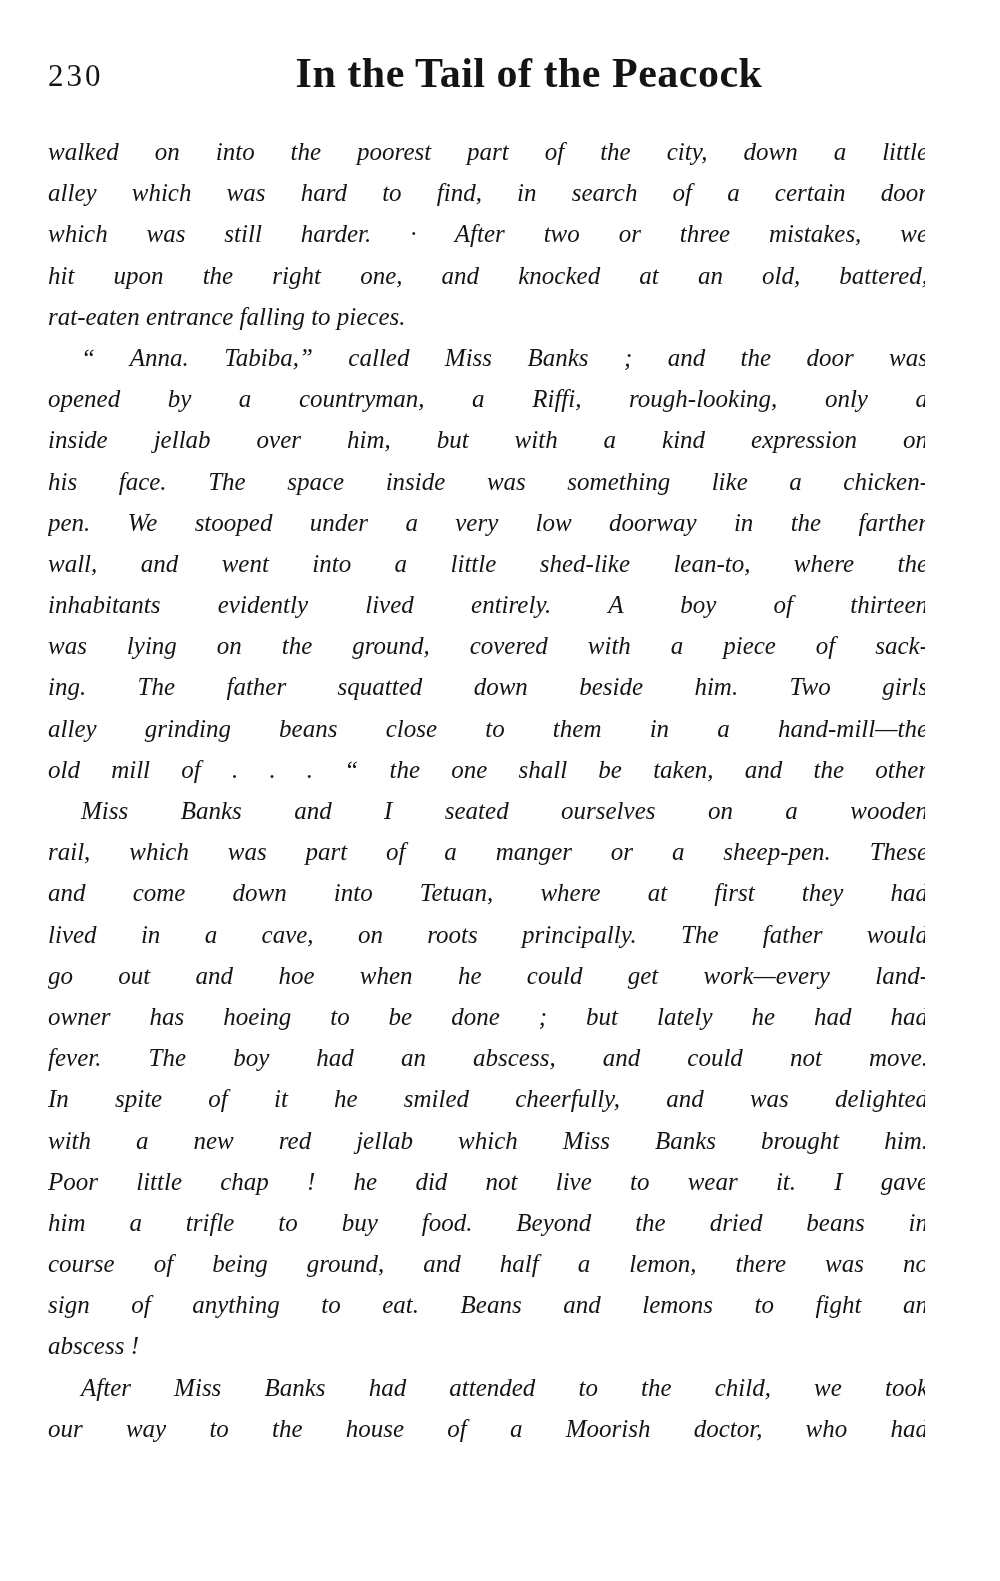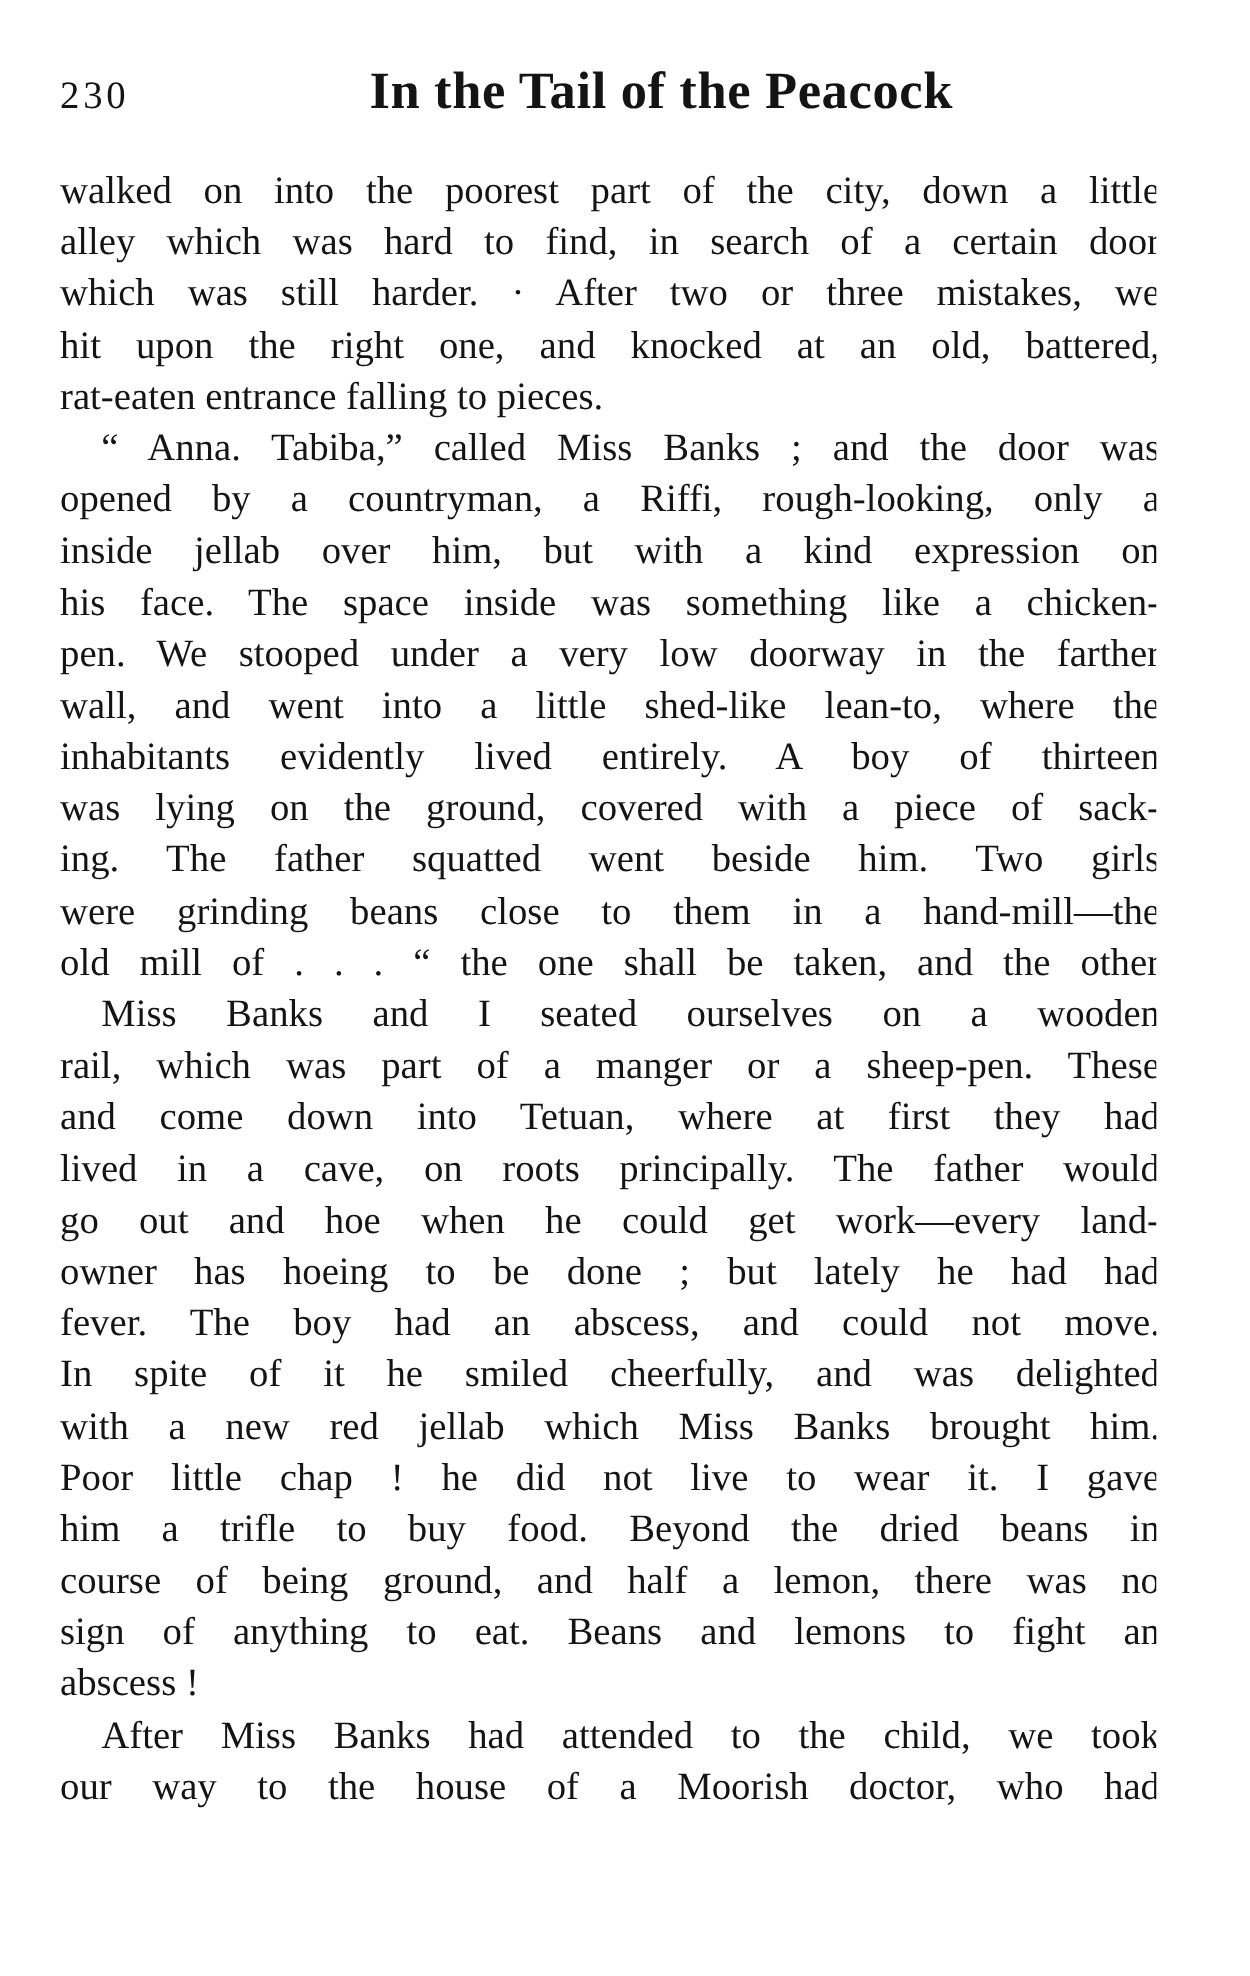--- a/index.html
+++ b/index.html
@@ -34,22 +34,23 @@
     font-weight: 600;
     line-height: 1;
     letter-spacing: 0.5px;
     margin-left: 40px;
   }
   .body-text {
     position: absolute;
     left: 48px;
     top: 131px;
     width: 880px;
-    font-size: 31px;
+    font-size: 25px;
     line-height: 41.2px;
+    font-style: italic;
   }
   .line {
     text-align: justify;
     text-align-last: justify;
     height: 41.2px;
     overflow: hidden;
   }
   .line.endline {
     text-align-last: left;
   }
@@ -70,22 +71,22 @@
       <div class="line">hit upon the right one, and knocked at an old, battered,</div>
       <div class="line endline">rat-eaten entrance falling to pieces.</div>
       <div class="line indent">“ Anna.  Tabiba,” called Miss Banks&nbsp;; and the door was</div>
       <div class="line">opened by a countryman, a Riffi, rough-looking, only a</div>
       <div class="line">inside jellab over him, but with a kind expression on</div>
       <div class="line">his face.  The space inside was something like a chicken-</div>
       <div class="line">pen.  We stooped under a very low doorway in the farther</div>
       <div class="line">wall, and went into a little shed-like lean-to, where the</div>
       <div class="line">inhabitants evidently lived entirely.  A boy of thirteen</div>
       <div class="line">was lying on the ground, covered with a piece of sack-</div>
-      <div class="line">ing.  The father squatted went beside him.  Two girls</div>
-      <div class="line">were grinding beans close to them in a hand-mill—the</div>
+      <div class="line">ing.  The father squatted down beside him.  Two girls</div>
+      <div class="line">alley grinding beans close to them in a hand-mill—the</div>
       <div class="line">old mill of . . . “ the one shall be taken, and the other</div>
       <div class="line indent">Miss Banks and I seated ourselves on a wooden</div>
       <div class="line">rail, which was part of a manger or a sheep-pen.  These</div>
       <div class="line">and come down into Tetuan, where at first they had</div>
       <div class="line">lived in a cave, on roots principally.  The father would</div>
       <div class="line">go out and hoe when he could get work—every land-</div>
       <div class="line">owner has hoeing to be done&nbsp;; but lately he had had</div>
       <div class="line">fever.  The boy had an abscess, and could not move.</div>
       <div class="line">In spite of it he smiled cheerfully, and was delighted</div>
       <div class="line">with a new red jellab which Miss Banks brought him.</div>

